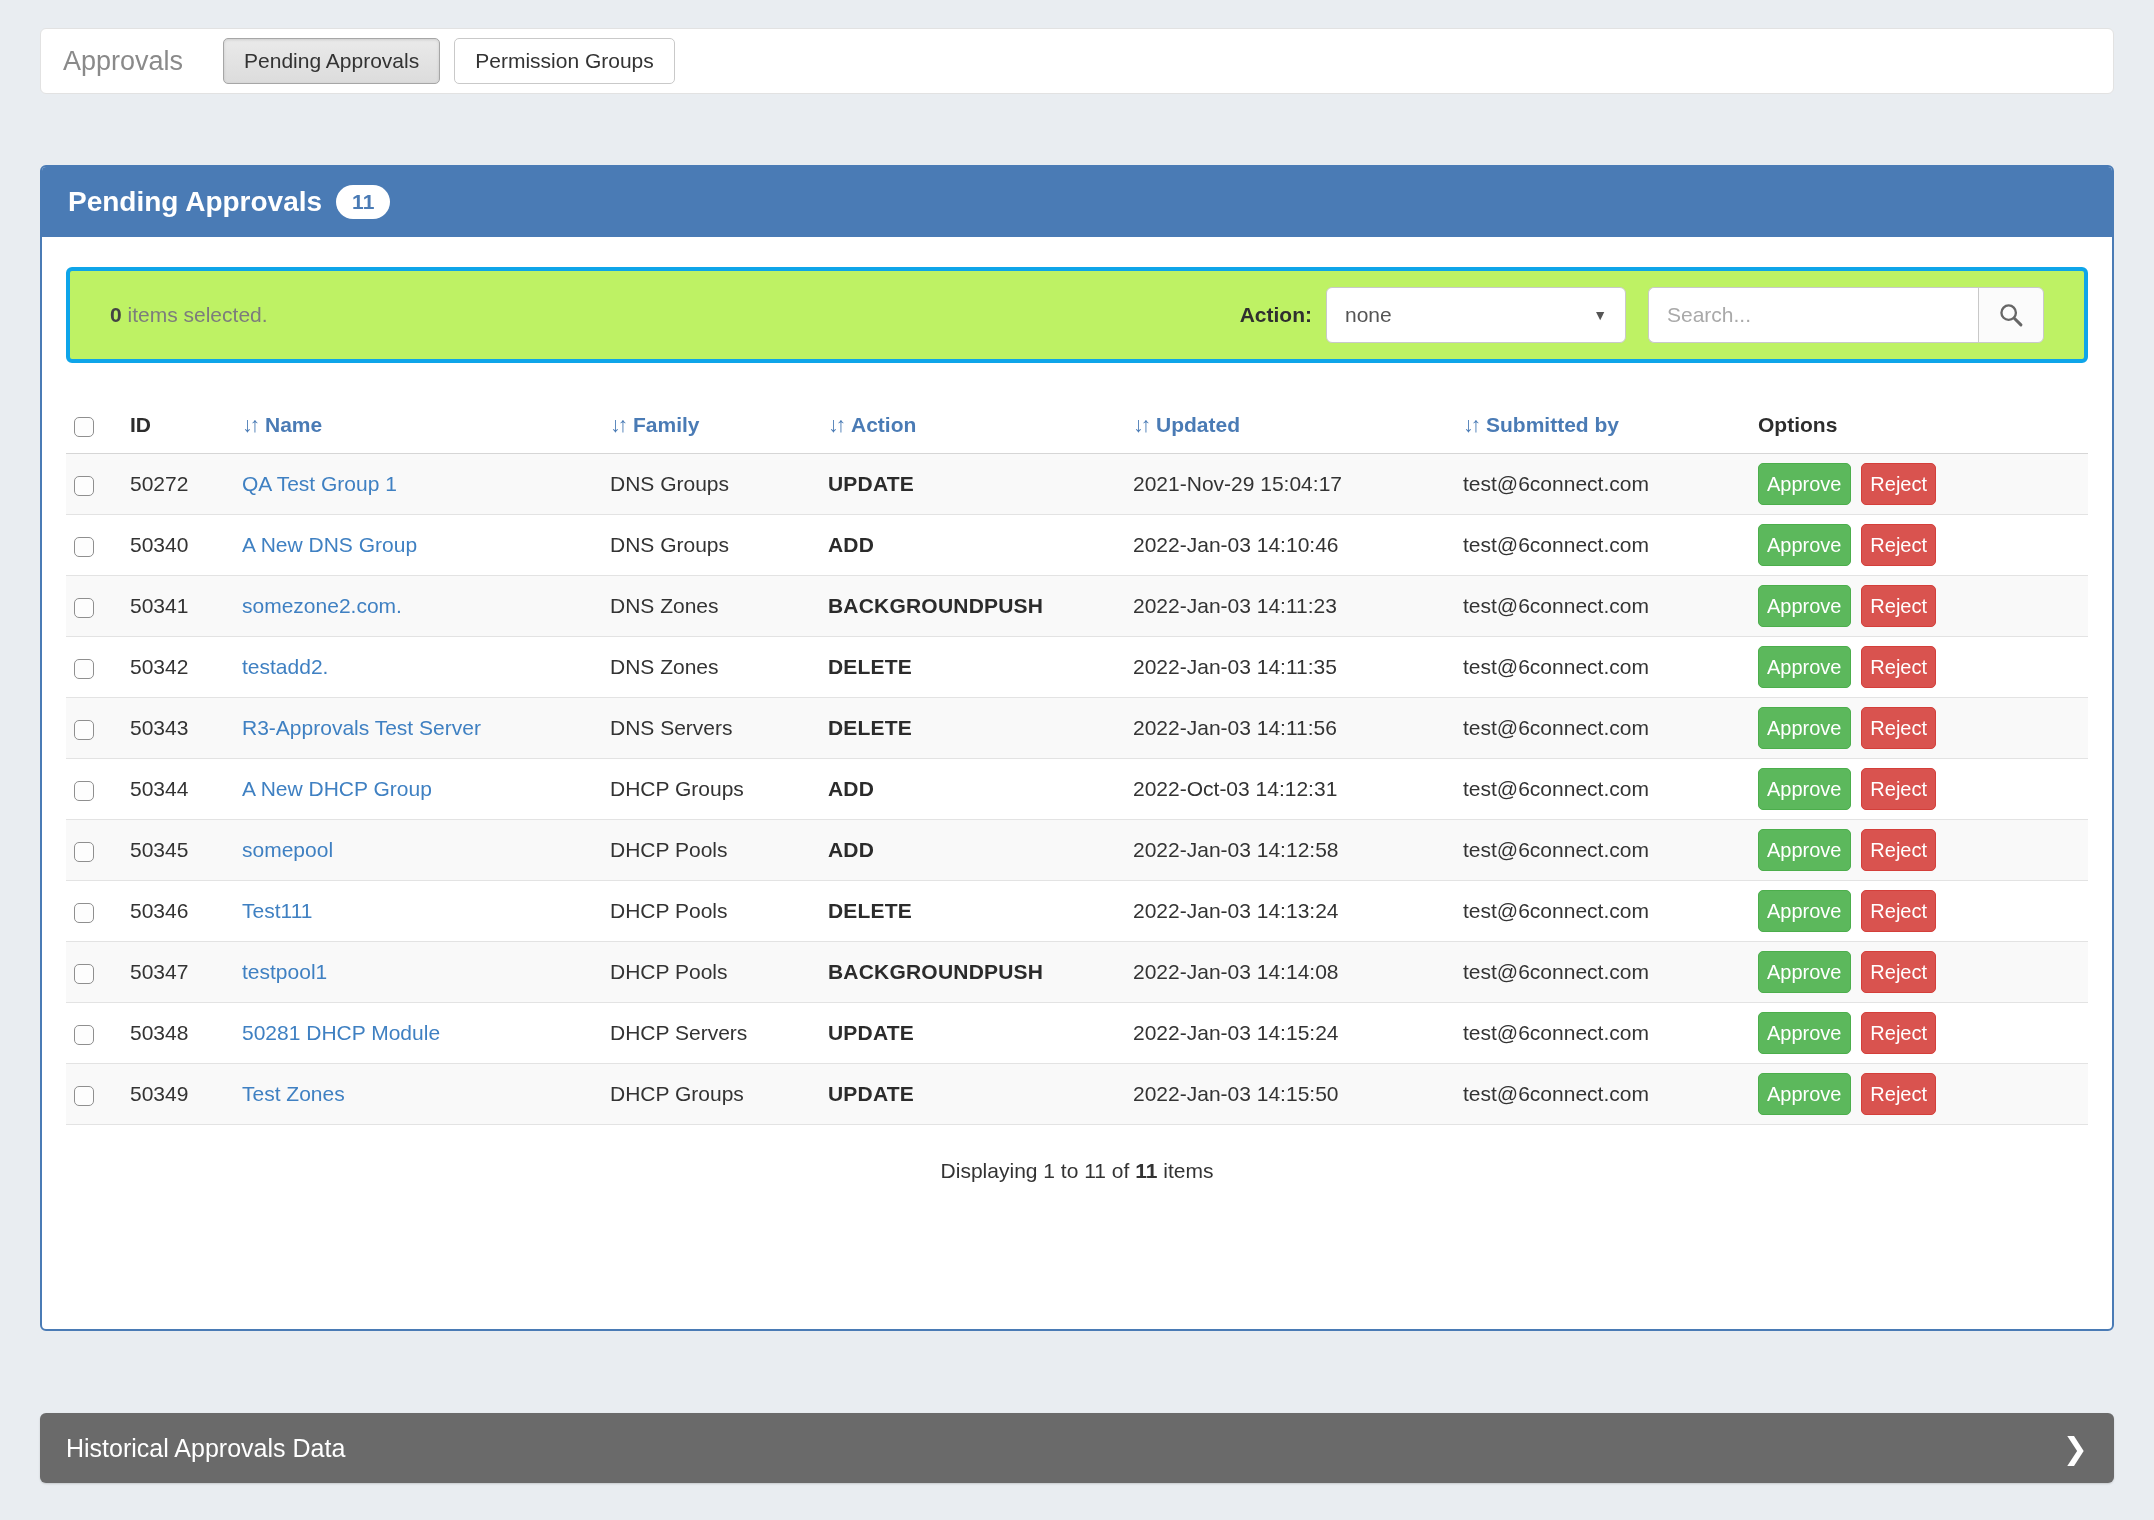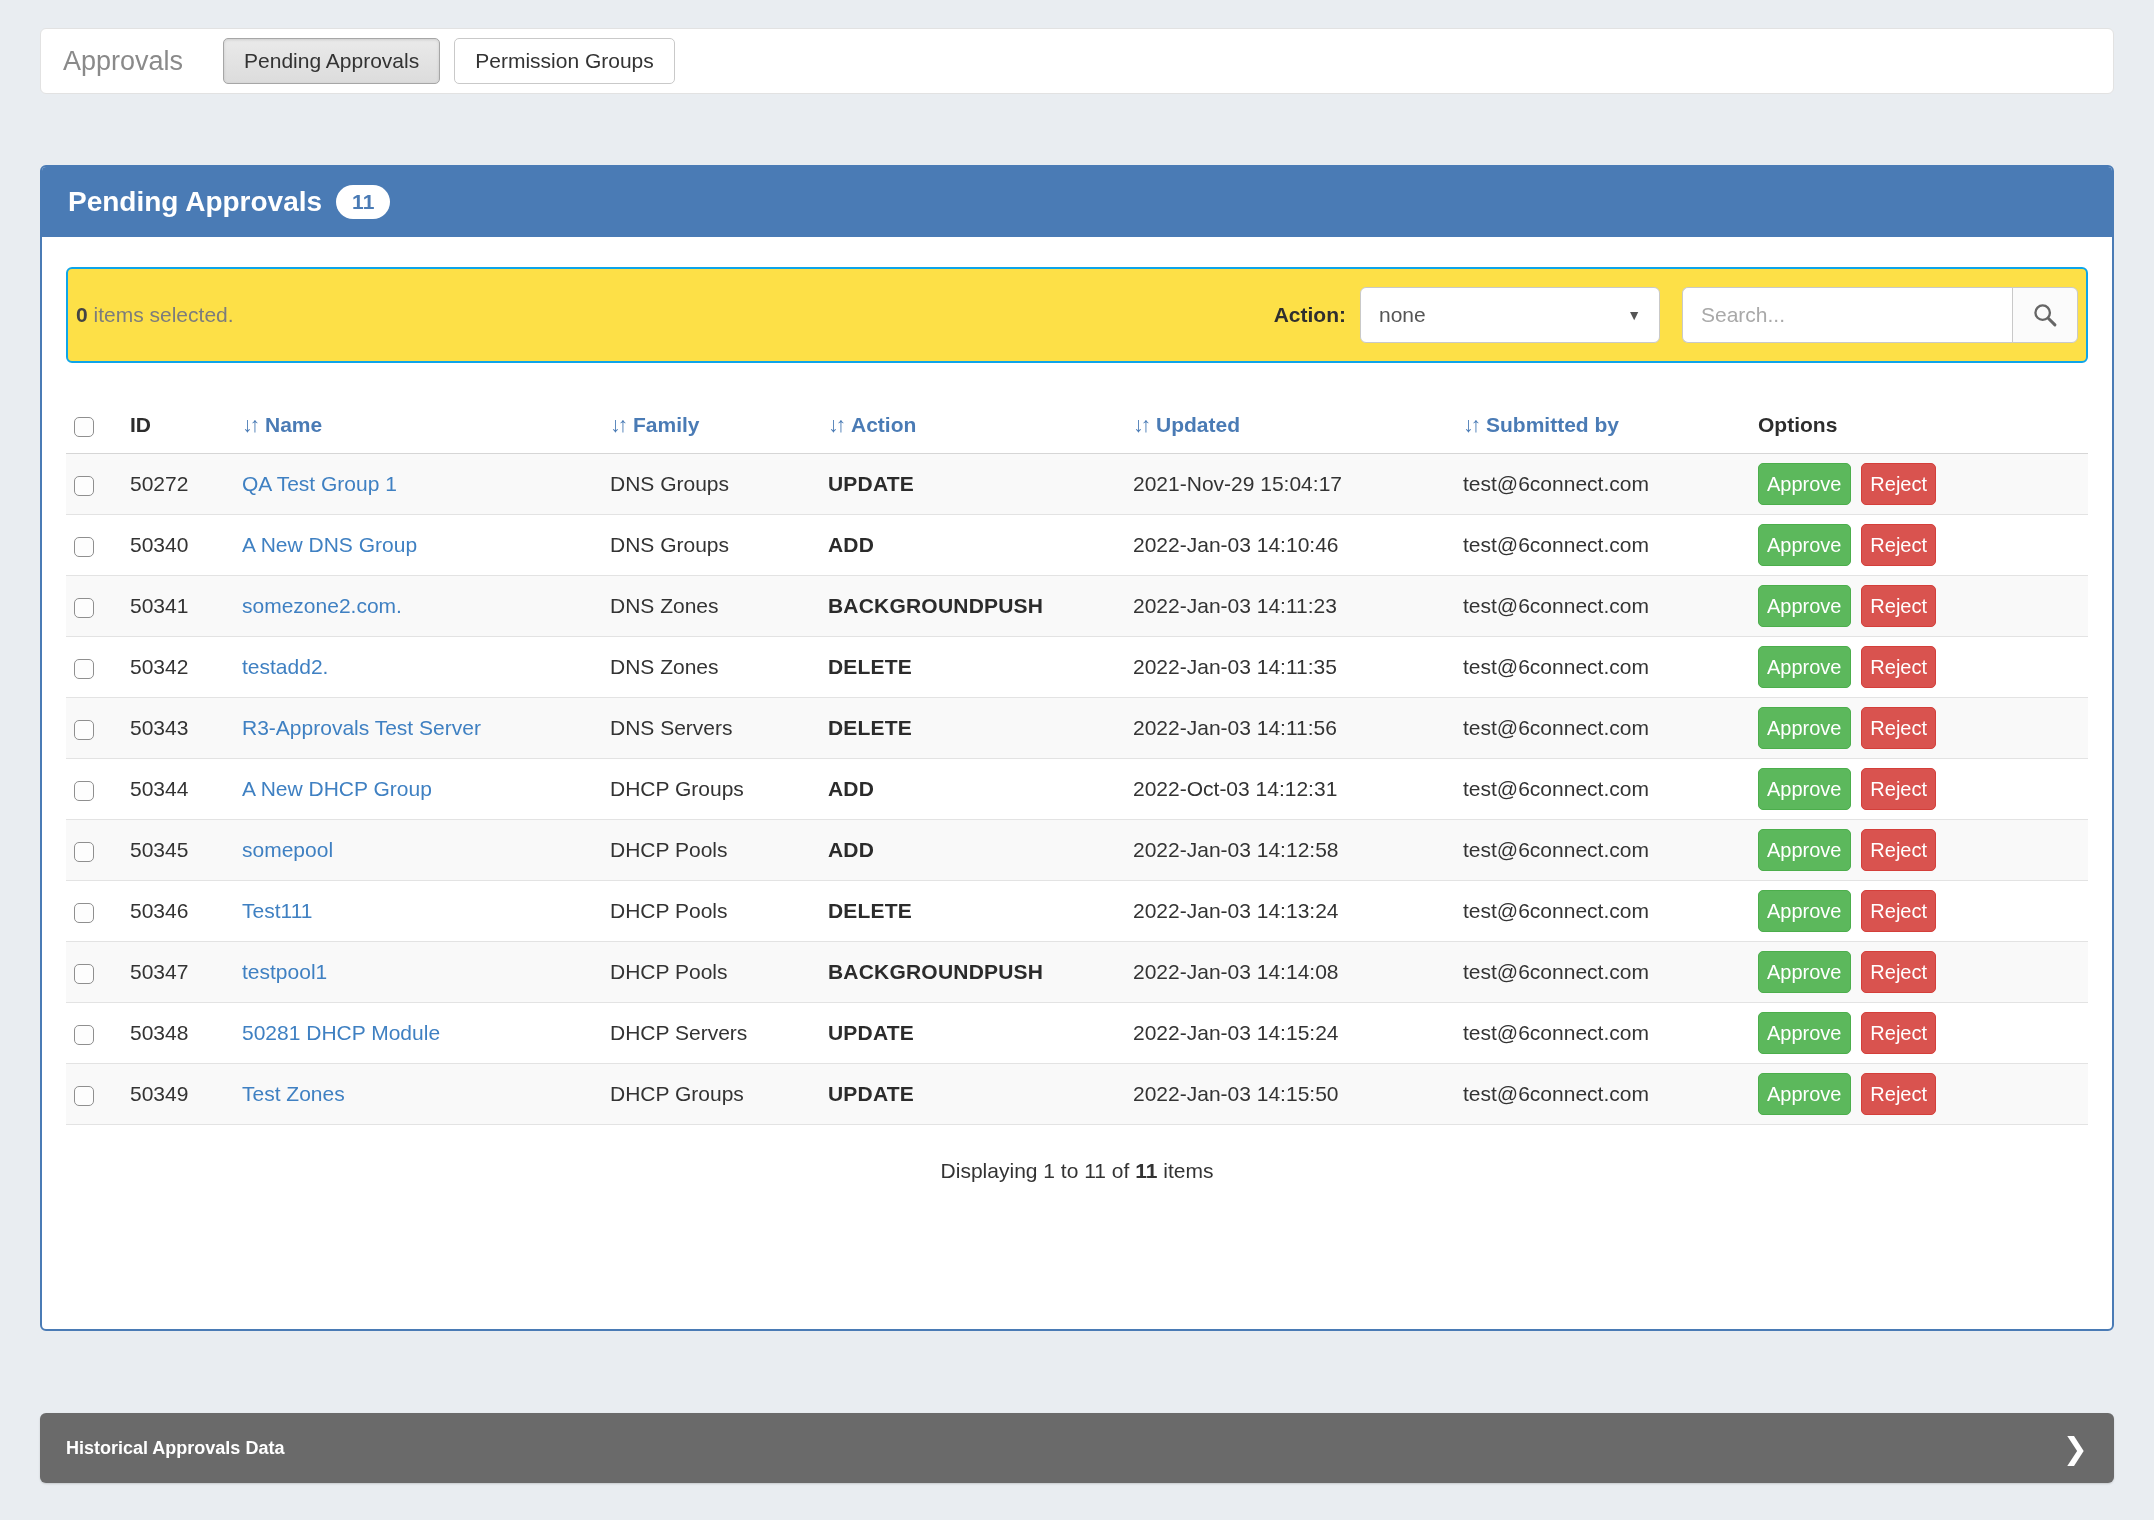--- a/index.html
+++ b/index.html
@@ -40,23 +40,23 @@
   }
   .panel-header .panel-title { font-size:28px; font-weight:bold; }
   .panel-header .count-badge {
     background:#fff; color:#4a7bb5; font-size:21px; font-weight:bold;
     border-radius:18px; padding:4px 16px; margin-left:14px; line-height:1.2;
   }
   .panel-body { padding:30px 24px 0 24px; }
 
   
   .toolbar {
-    background:#fde047; border:2px solid #0ea5e9; border-radius:6px;
+    background:#bef264; border:4px solid #0ea5e9; border-radius:6px;
     height:96px; display:flex; align-items:center; justify-content:space-between;
-    padding:0 8px; margin-bottom:36px;
+    padding:0 40px; margin-bottom:36px;
   }
   .selected-info { font-size:21px; color:#7c7c7c; }
   .selected-info .sel-count { font-weight:bold; color:#444; }
   .toolbar-right { display:flex; align-items:center; }
   .action-label { font-size:21px; font-weight:bold; color:#2f2f2f; margin-right:14px; }
   .action-select {
     width:300px; height:56px; background:#fff; border:1px solid #c9c9c9;
     border-radius:6px; display:flex; align-items:center; justify-content:space-between;
     padding:0 18px; font-size:21px; color:#555; cursor:pointer; margin-right:22px;text-align:right;
   }
@@ -117,21 +117,21 @@
   }
   .table-footer .bold { font-weight:bold; }
 
   
   .historical-bar {
     position:absolute; left:40px; top:1413px; width:2074px; height:70px;
     background:#6a6a6a; border-radius:6px; box-shadow:0 1px 2px rgba(0,0,0,.15);
     display:flex; align-items:center; justify-content:space-between;
     padding:0 26px; cursor:pointer;
   }
-  .historical-bar .hist-title { color:#fff; font-size:18px; font-weight:bold;text-align:right; }
+  .historical-bar .hist-title { color:#fff; font-size:25px; font-weight:normal;text-align:right; }
   .historical-bar .chevron { color:#fff; font-size:30px; font-weight:bold; }
 </style>
 </head>
 <body>
 
 <div class="topbar">
   <span class="page-title">Approvals</span>
   <button class="tab-btn active">Pending Approvals</button>
   <button class="tab-btn">Permission Groups</button>
 </div>

